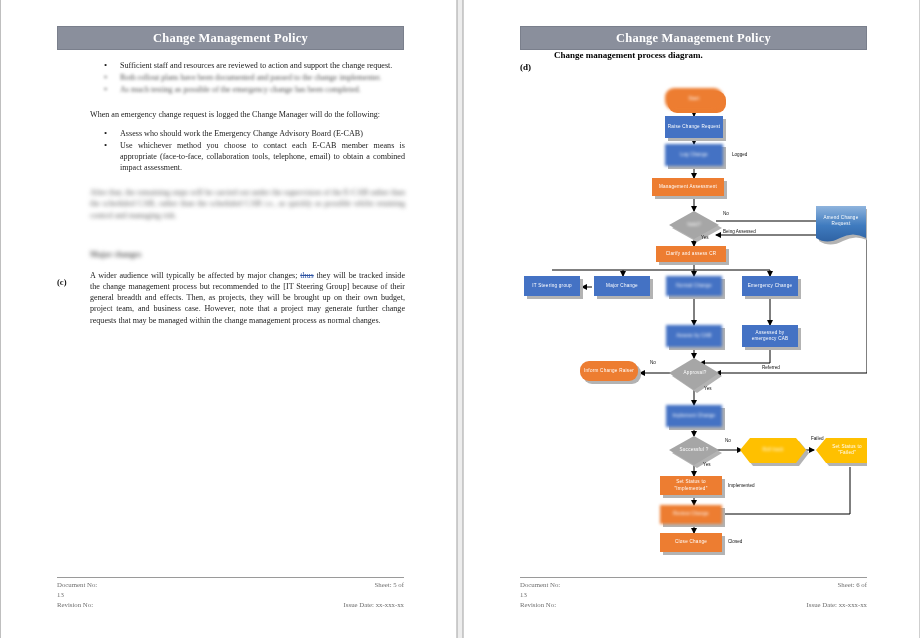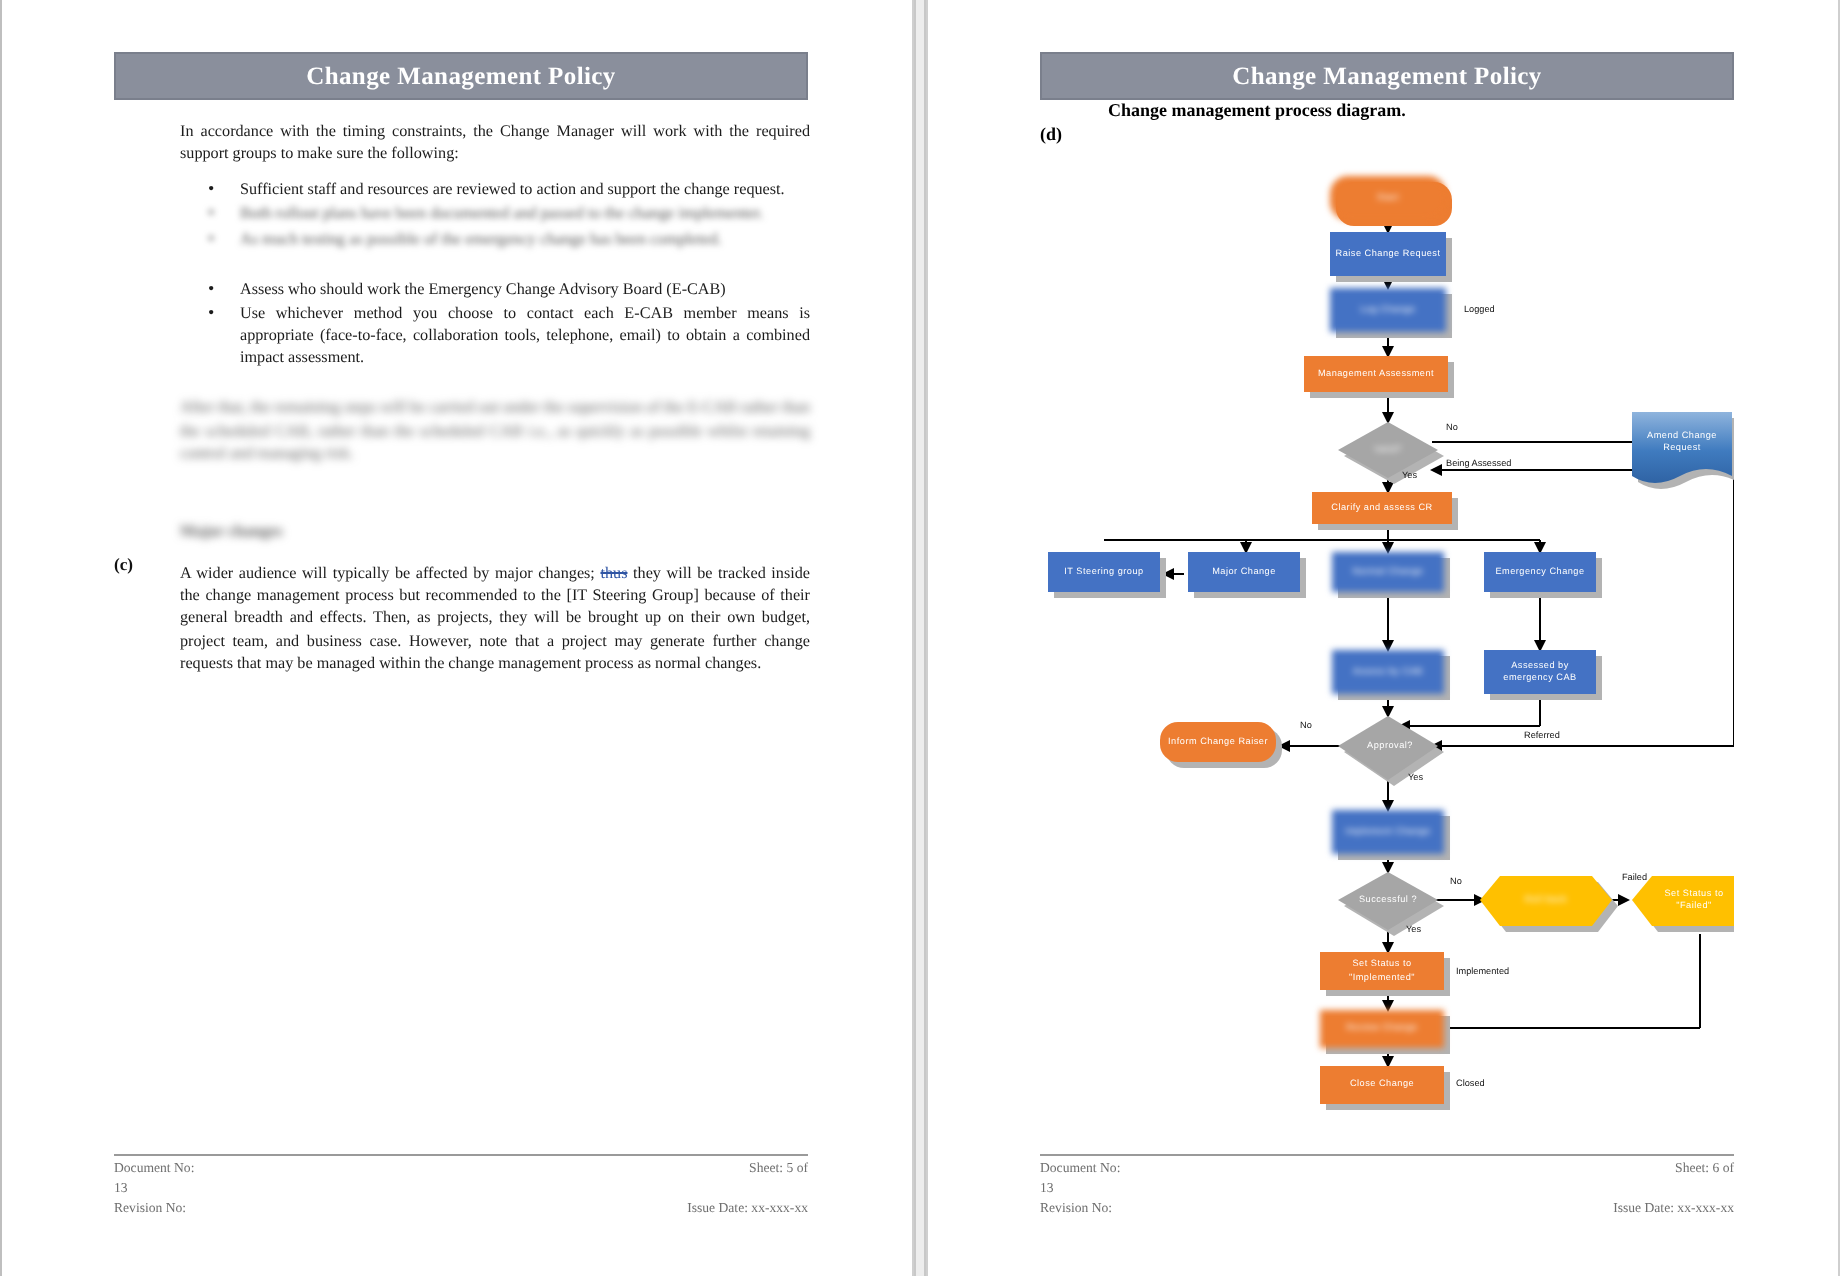--- a/index.html
+++ b/index.html
@@ -119,30 +119,30 @@
 
 <div class="spread">
 
   <div class="page left">
     <div class="page-inner">
 
       <div class="banner">Change Management Policy</div>
 
       <div class="body-col">
 
-        <div class="para">In accordance with the timing constraints, the Change Manager will work with the required support groups to make sure the following:</div>
 
         <ul class="bul">
           <li>Sufficient staff and resources are reviewed to action and support the change request.</li>
           <li class="blur">Both rollout plans have been documented and passed to the change implementer.</li>
           <li class="blur">As much testing as possible of the emergency change has been completed.</li>
         </ul>
 
         <div class="spacer"></div>
 
+        <div class="para">When an emergency change request is logged the Change Manager will do the following:</div>
 
         <ul class="bul">
           <li>Assess who should work the Emergency Change Advisory Board (E-CAB)</li>
           <li>Use whichever method you choose to contact each E-CAB member means is appropriate (face-to-face, collaboration tools, telephone, email) to obtain a combined impact assessment.</li>
         </ul>
 
         <div class="spacer"></div>
 
         <div class="para blur-strong">After that, the remaining steps will be carried out under the supervision of the E-CAB rather than the scheduled CAB, rather than the scheduled CAB i.e., as quickly as possible whilst retaining control and managing risk.</div>
 

